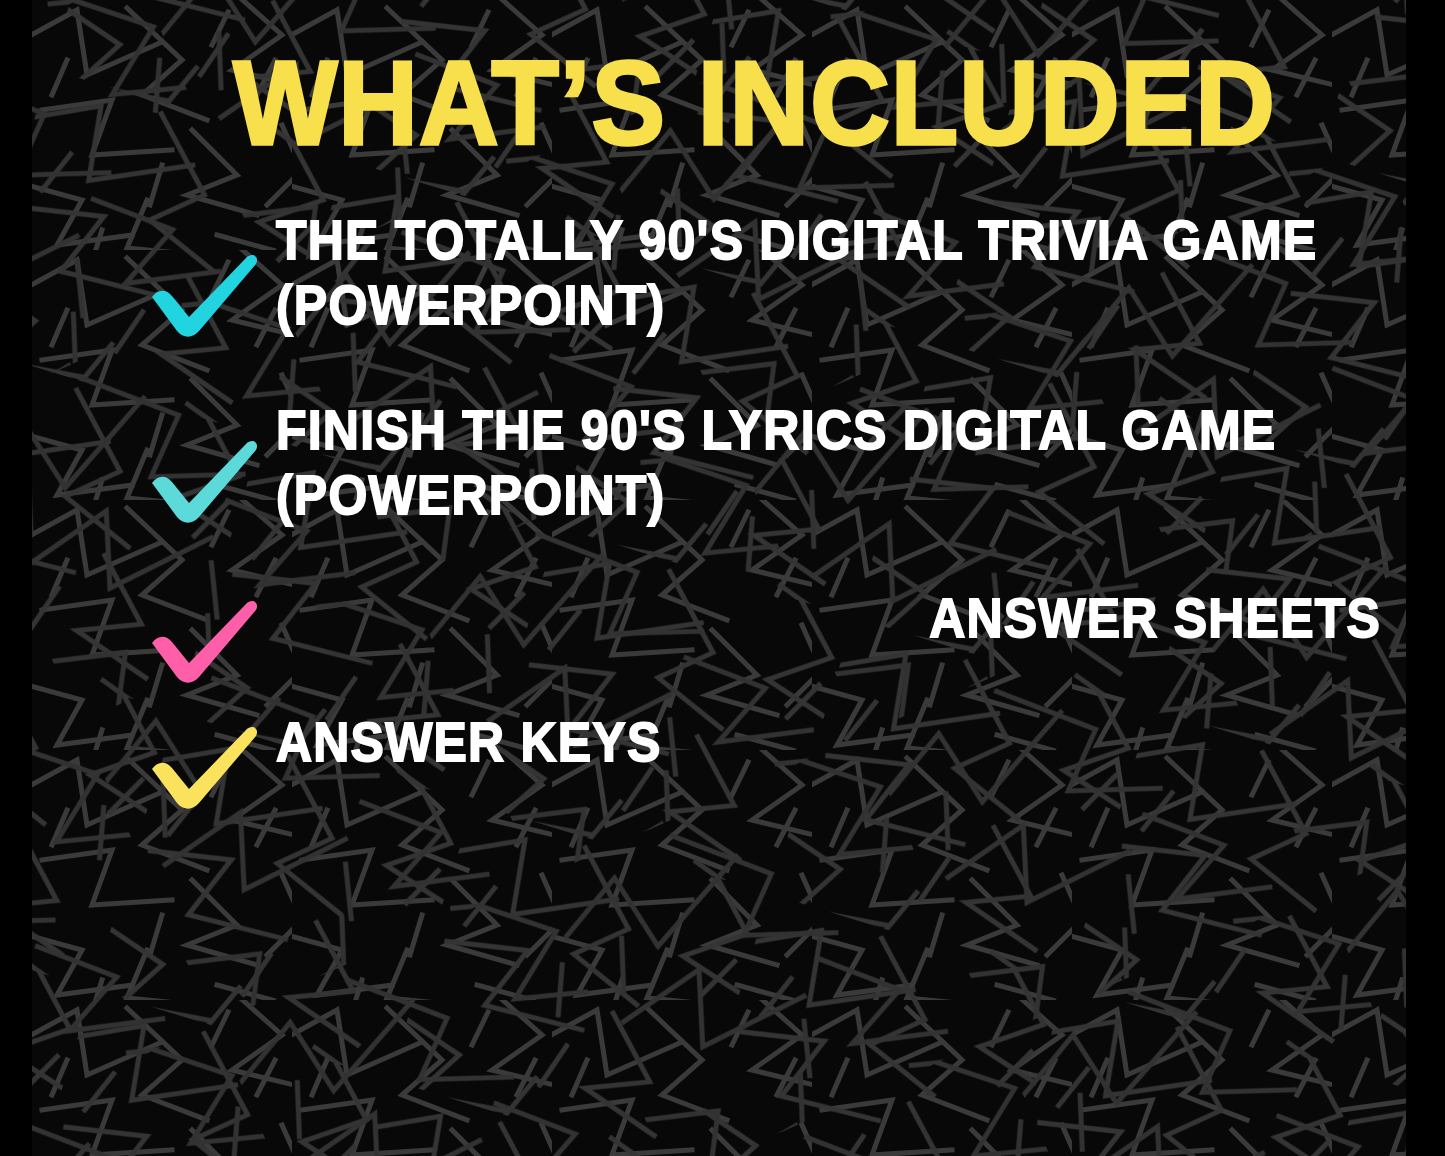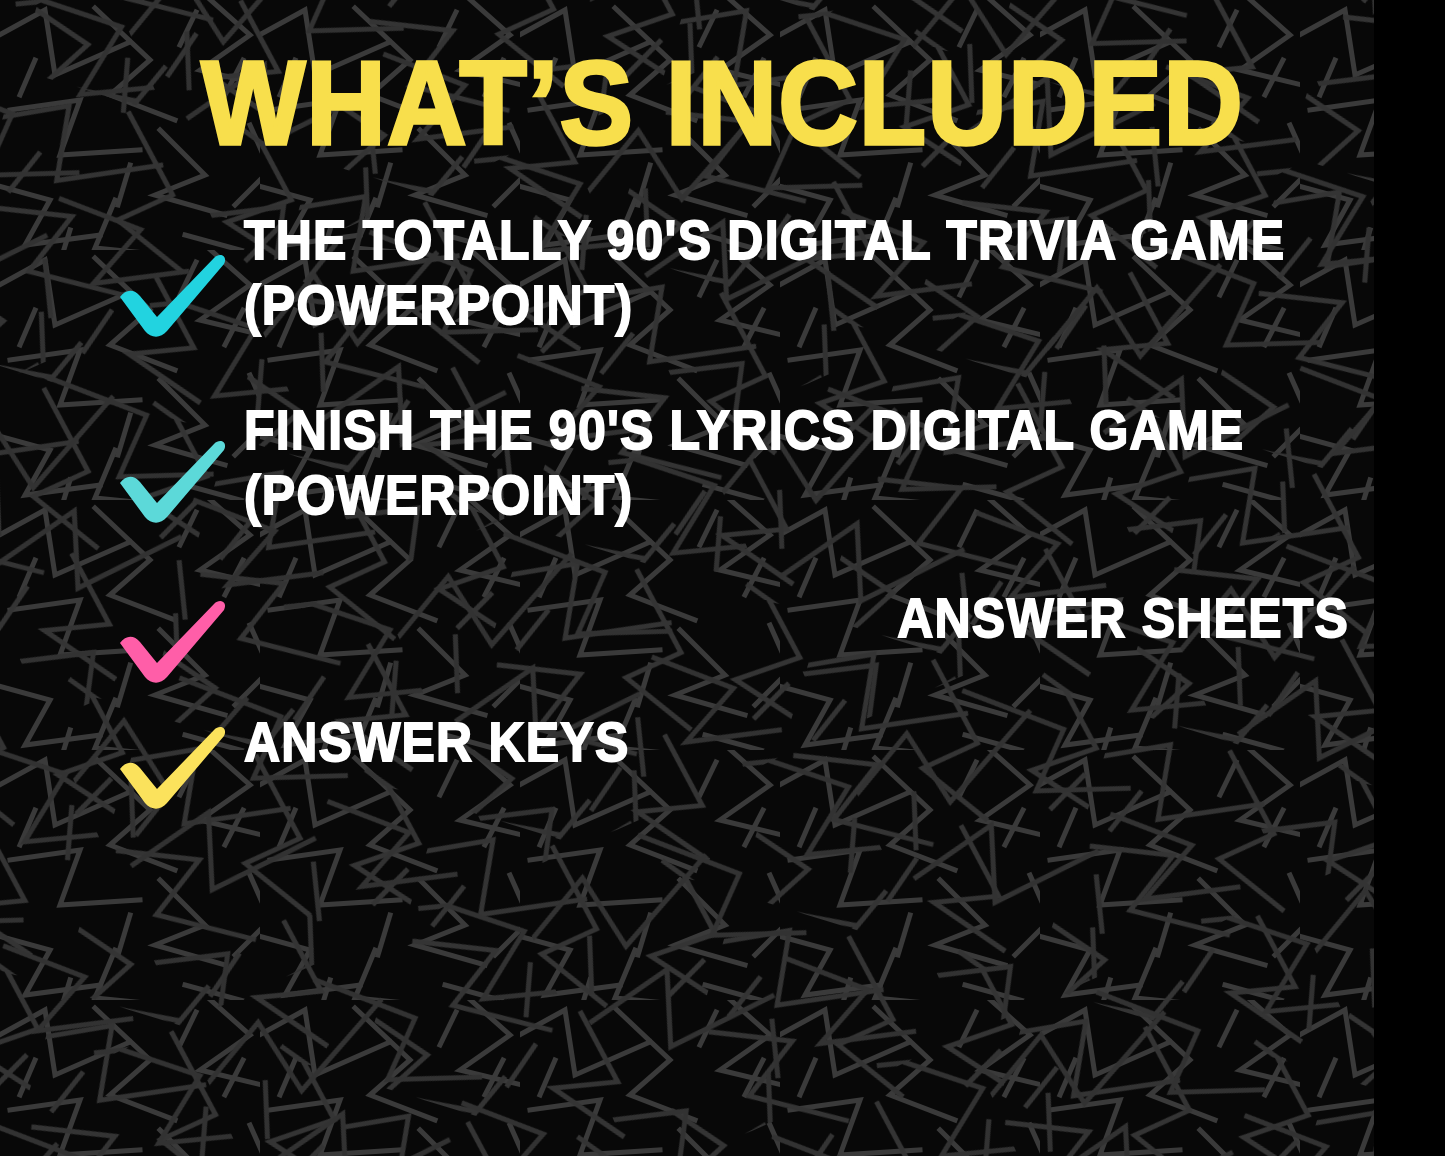--- a/index.html
+++ b/index.html
@@ -7,20 +7,21 @@
     padding: 0;
     background: #000000;
   }
   #stage {
     position: relative;
     width: 1374px;
     height: 1156px;
     background: #6d28d9;
     overflow: hidden;
     font-family: "Liberation Sans", sans-serif;
+    margin-left: 32px;
   }
 
   
   #bg-pattern {
     position: absolute;
     inset: 0;
     width: 1445px;
     height: 1156px;
     z-index: 0;
     pointer-events: none;

